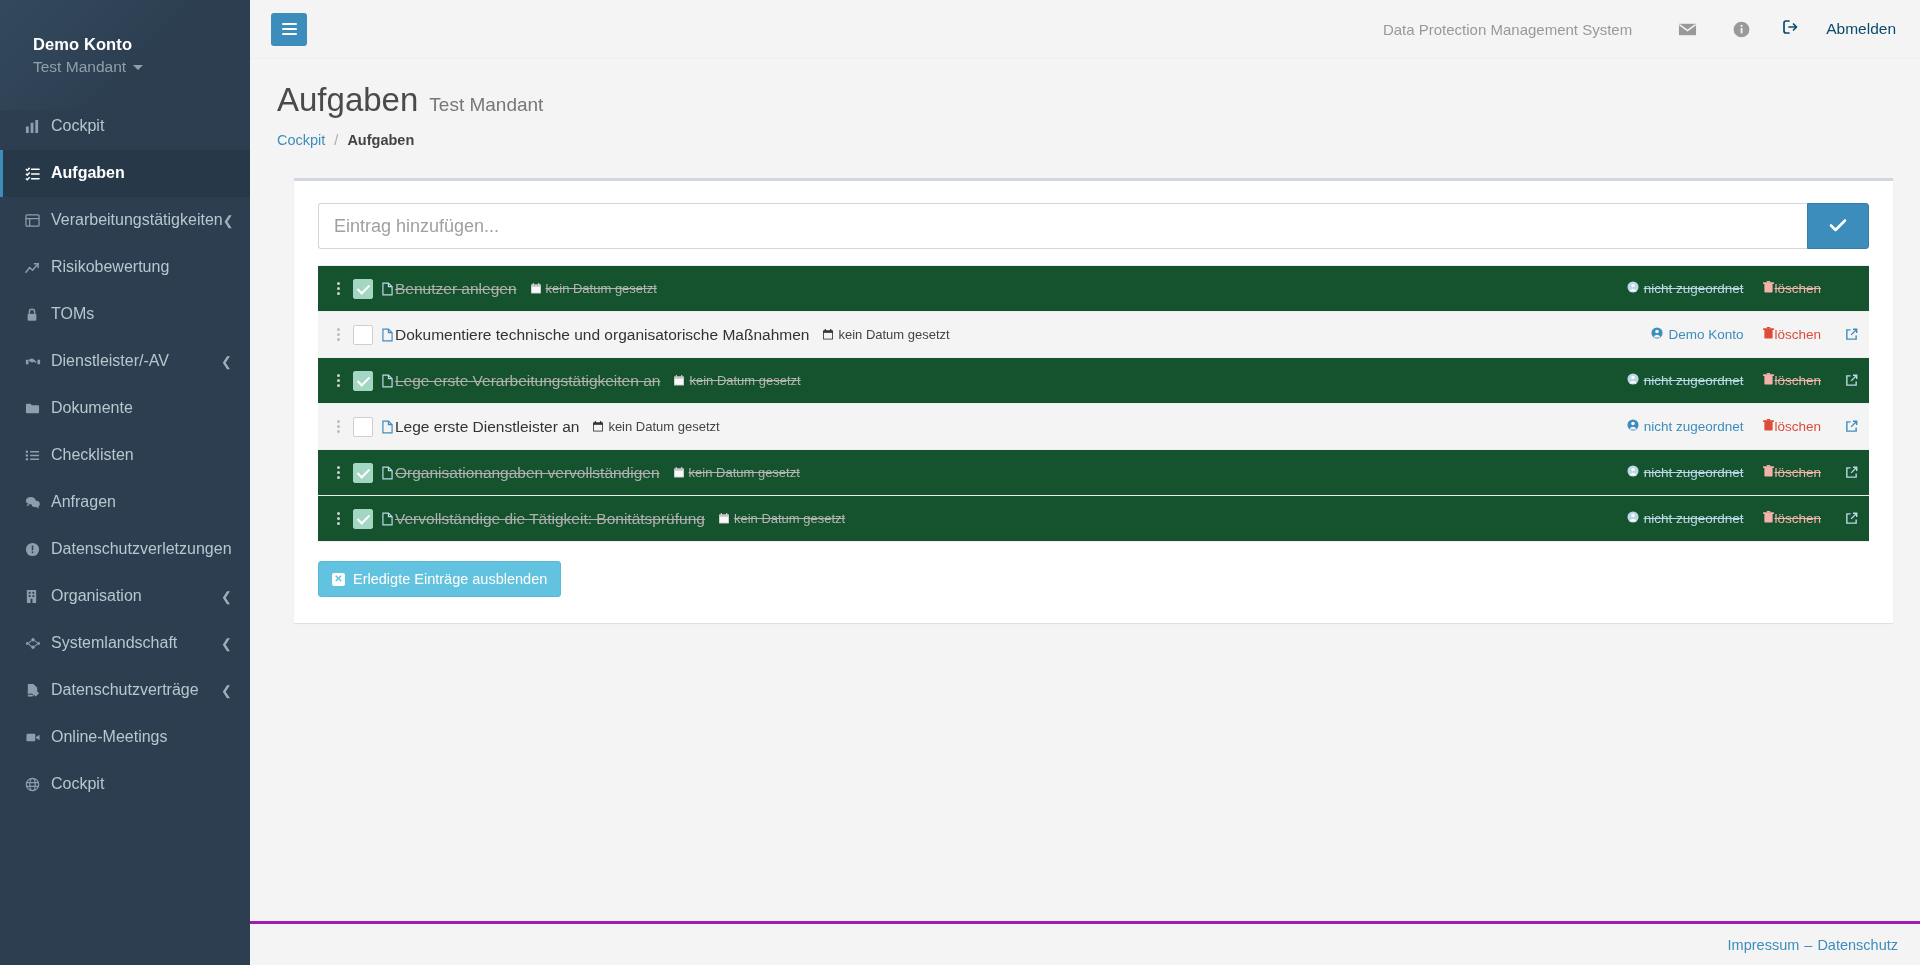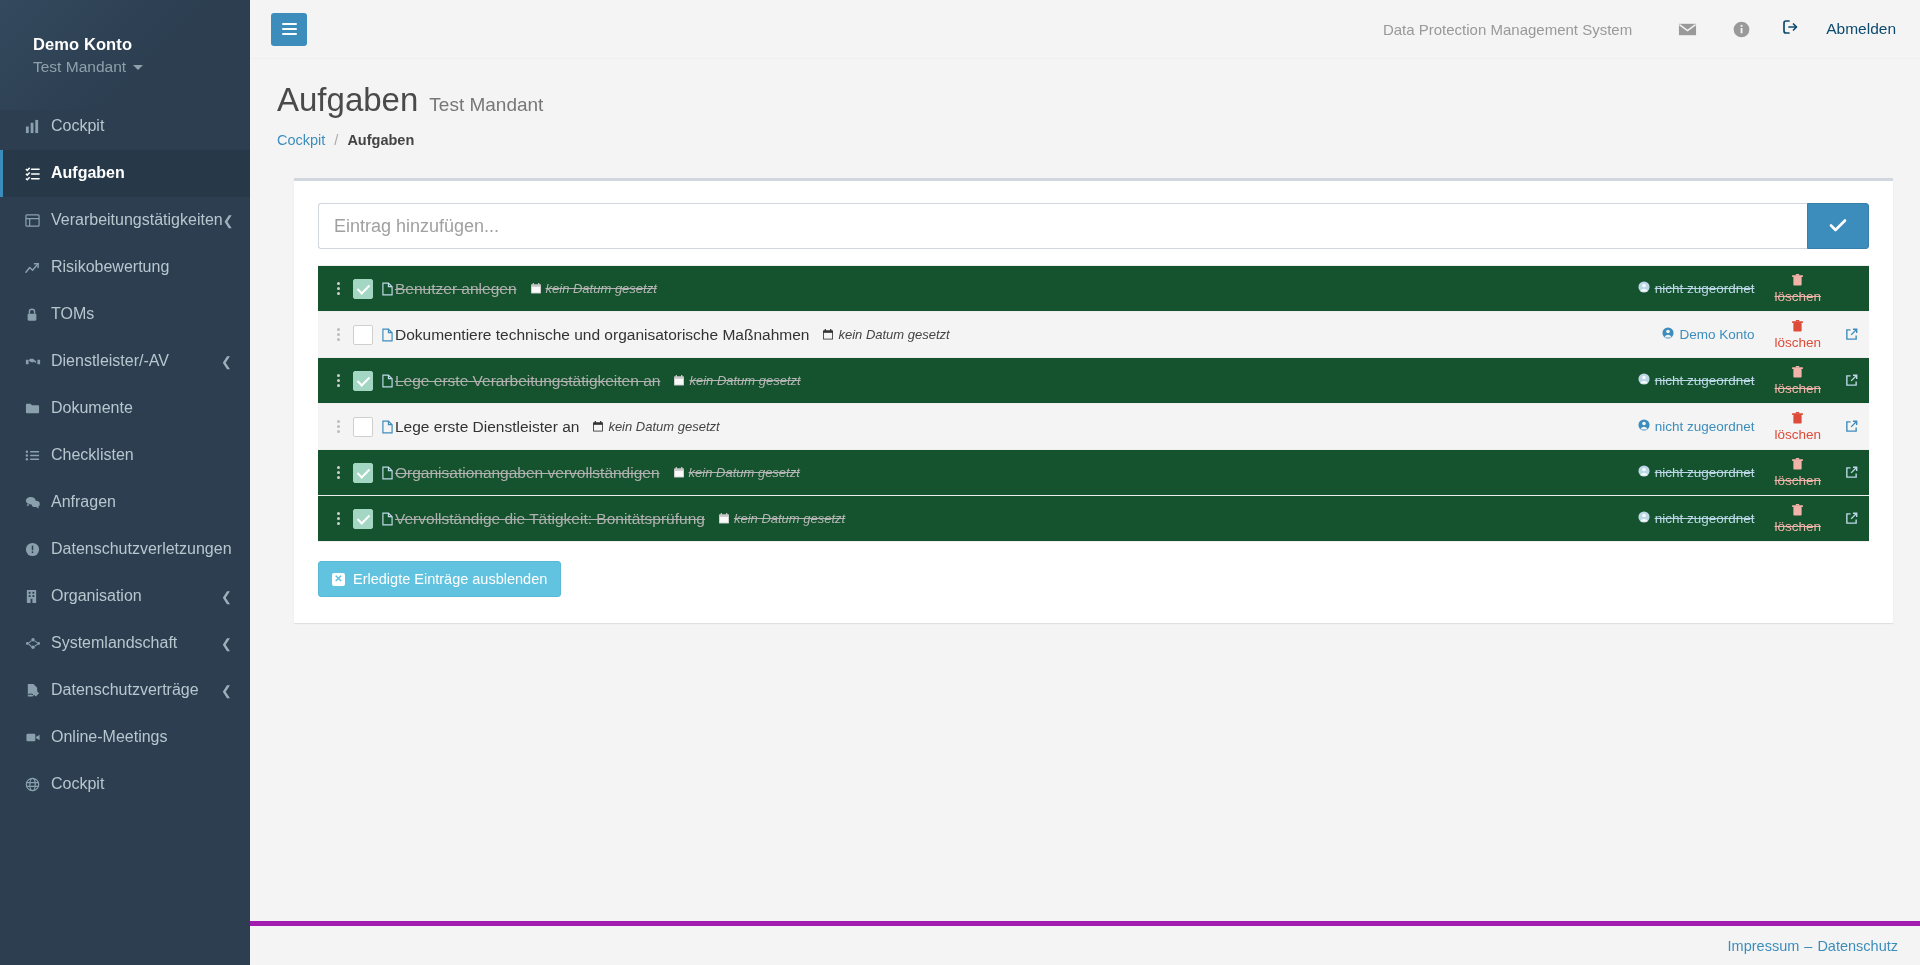--- a/index.html
+++ b/index.html
@@ -168,37 +168,37 @@
   }
 
   .doc-icon { color: #3c8dbc; display:flex; align-items:center; margin-right: 2px; }
   .todo-item.done .doc-icon { color: #bdd9ea; }
 
   .todo-text { font-size: 15.5px; color: #333333; white-space: nowrap; }
   .todo-item.done .todo-text { color: #b0b0b0; text-decoration: line-through; }
 
   .due {
     display: flex; align-items: center; gap: 5px;
-    font-size: 13px; color: #444444; margin-left: 14px; white-space: nowrap; font-style: italic;
+    font-size: 13px; color: #444444; margin-left: 14px; white-space: nowrap;
   }
   .due .cal-icon { color: #333333; display:flex; align-items:center; }
   .todo-item.done .due { color: #b5b5b5; text-decoration: line-through; }
   .todo-item.done .due .cal-icon { color: #c8c8c8; }
 
   .spacer { flex: 1; }
 
   .assignee {
     display:flex; align-items:center; gap:5px;
     color: #3c8dbc; font-size: 13.5px; white-space: nowrap; cursor:pointer;
   }
   .todo-item.done .assignee { color: #bcd8e8; text-decoration: line-through; }
 
   .delete-btn {
     display:flex; align-items:center; margin-left: 20px;
-    color: #dd4b39; font-size: 13.5px; white-space: nowrap; cursor:pointer;flex-direction:column;
+    color: #dd4b39; font-size: 13.5px; white-space: nowrap; cursor:pointer;
   }
   .todo-item.done .delete-btn { color: #f2b3ab; text-decoration: line-through; }
 
   .ext-link {
     margin-left: 22px; width: 16px; display:flex; align-items:center; justify-content:center;
     color: #3c8dbc; cursor:pointer;
   }
   .ext-link.hidden { visibility: hidden; }
   .todo-item.done .ext-link { color: #bcd8e8; }
 
@@ -210,21 +210,21 @@
     font-family: "Liberation Sans", sans-serif;
   }
   .hide-done-btn .x-box {
     width: 13px; height: 13px; background: #ffffff; border-radius: 2px;
     display:flex; align-items:center; justify-content:center;
     color: #62c3e0; font-size: 10px; font-weight: bold; line-height:1;
   }
 
   .footer {
     height: 44px; display: flex; align-items: center; justify-content: flex-end;
-    padding-right: 22px; background: #f4f4f4; border-top: 5px solid #a21caf;
+    padding-right: 22px; background: #f4f4f4; border-top: 3px solid #a21caf;
     font-size: 14.5px;
   }
   .footer a { color: #3c8dbc; text-decoration: none; cursor: pointer; }
 </style>
 </head>
 <body>
 
 <div class="app">
 
   <aside class="sidebar">

